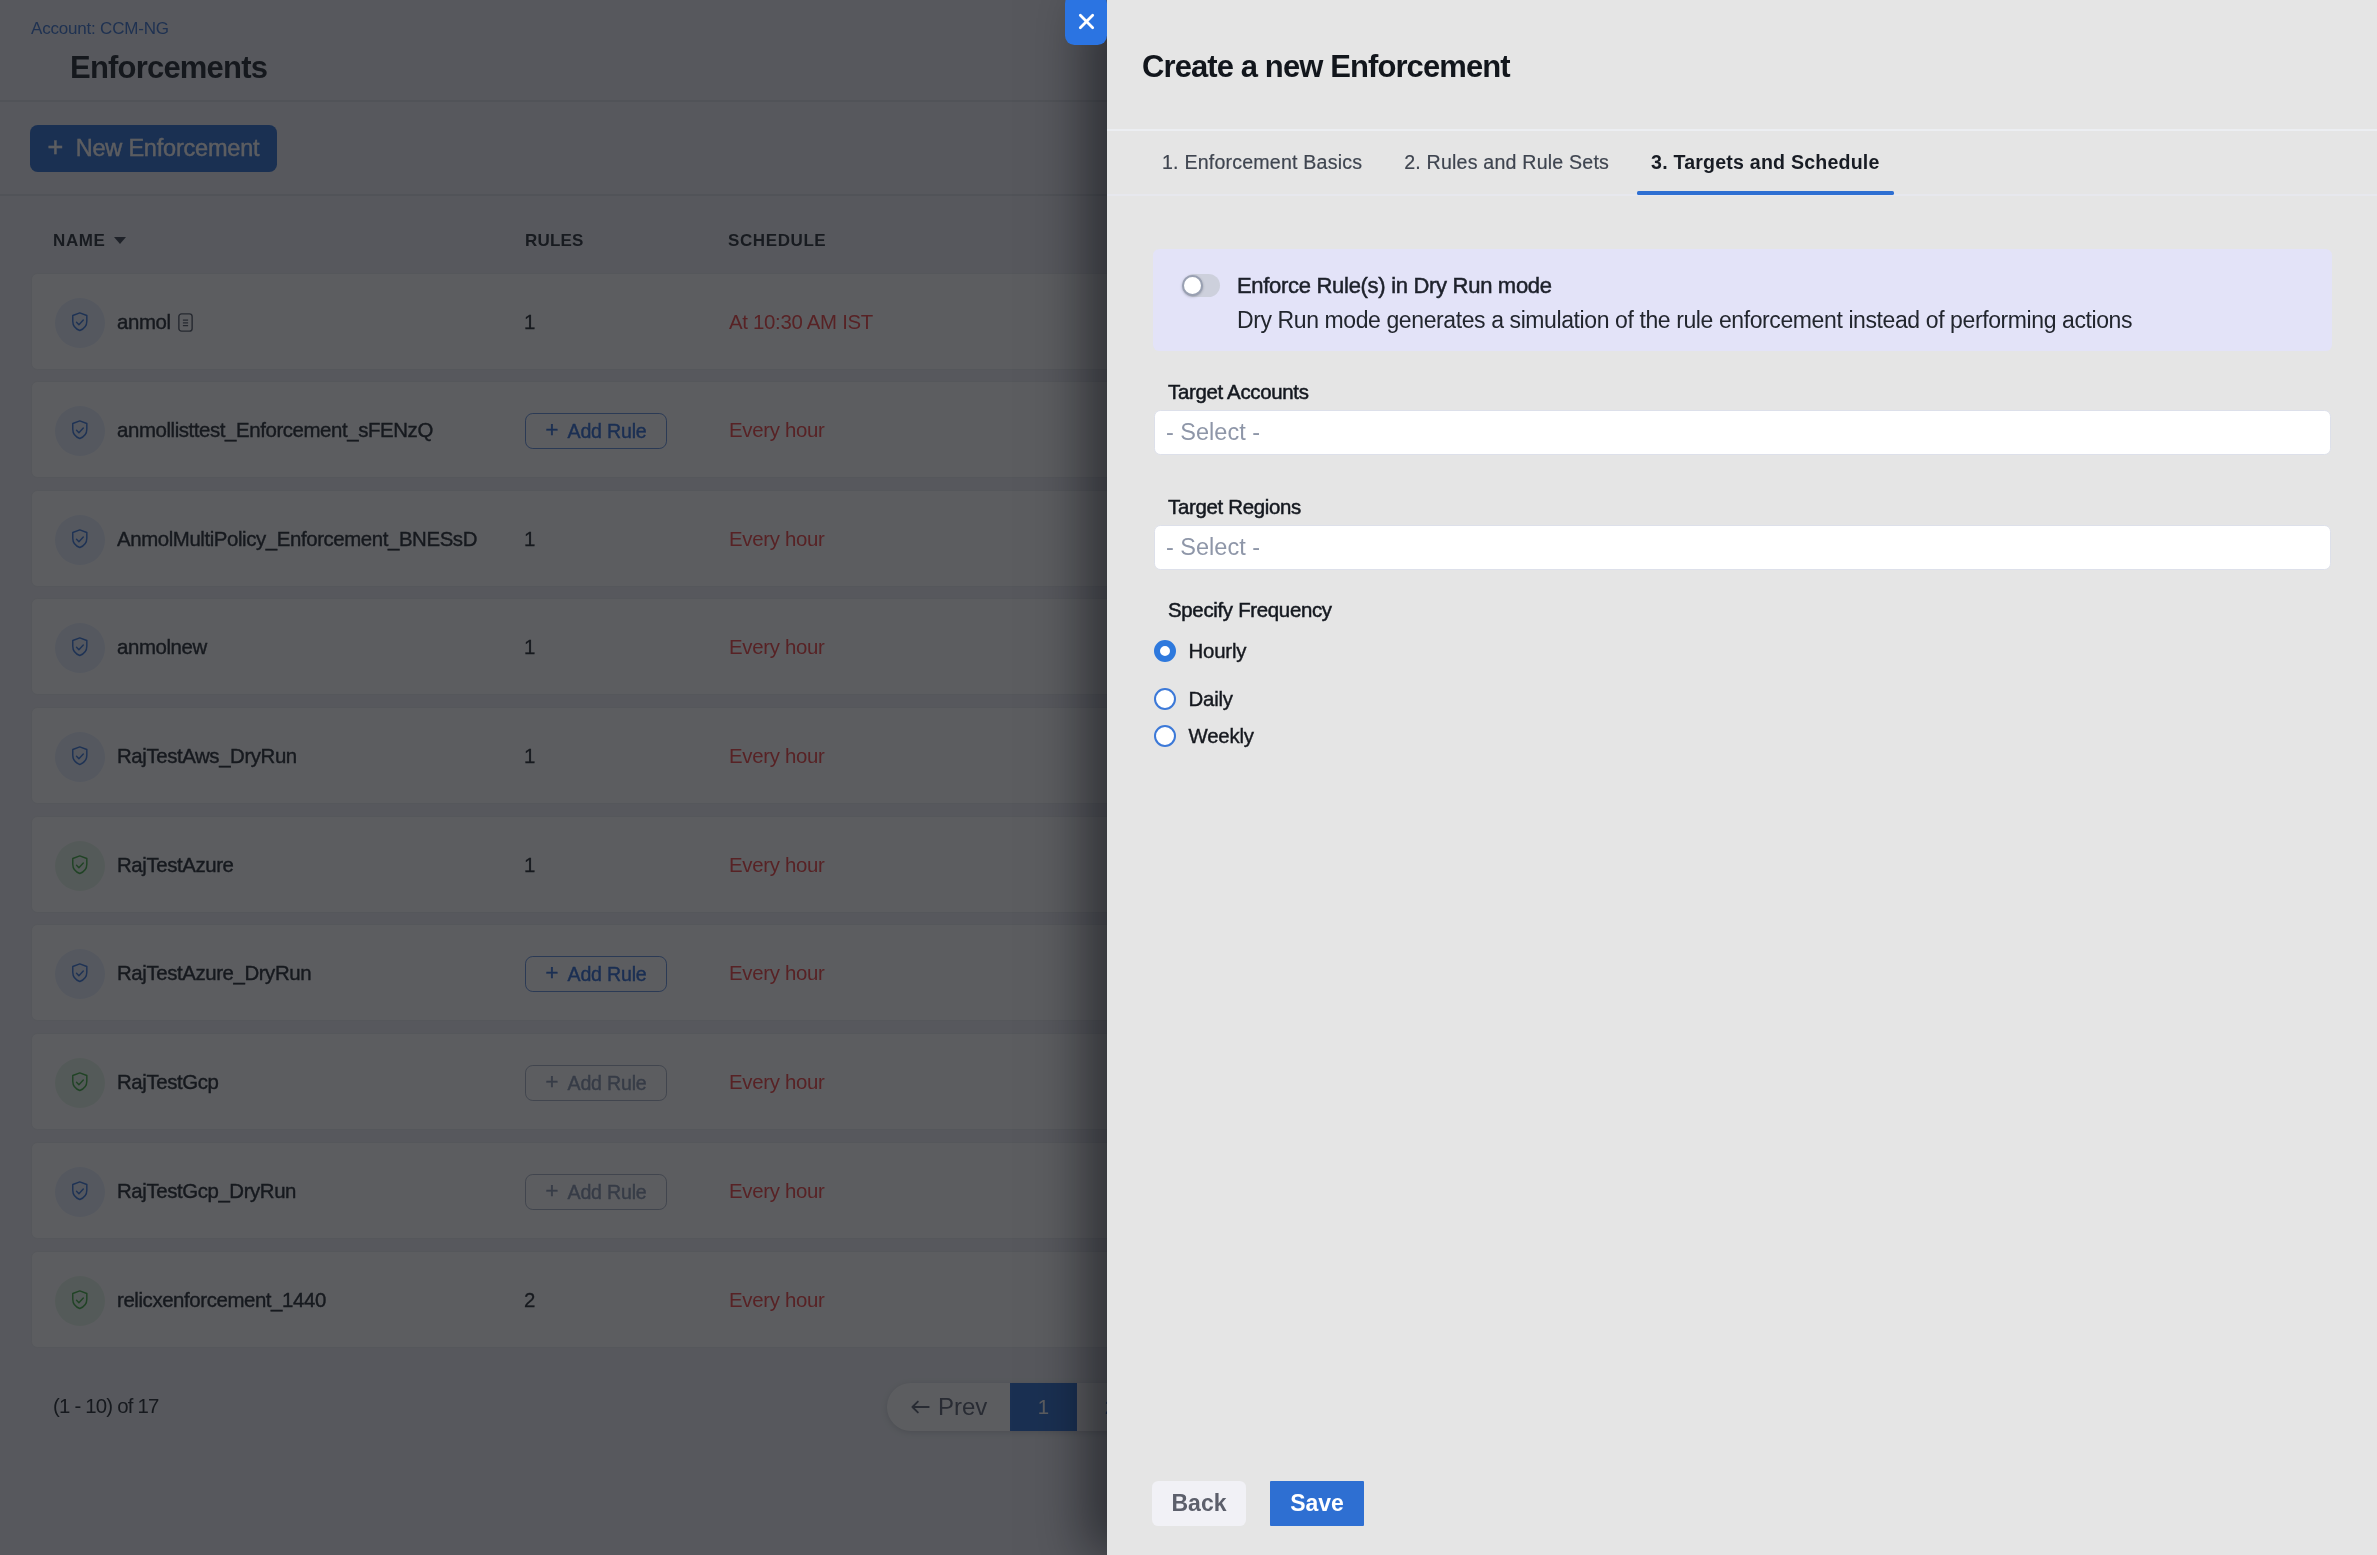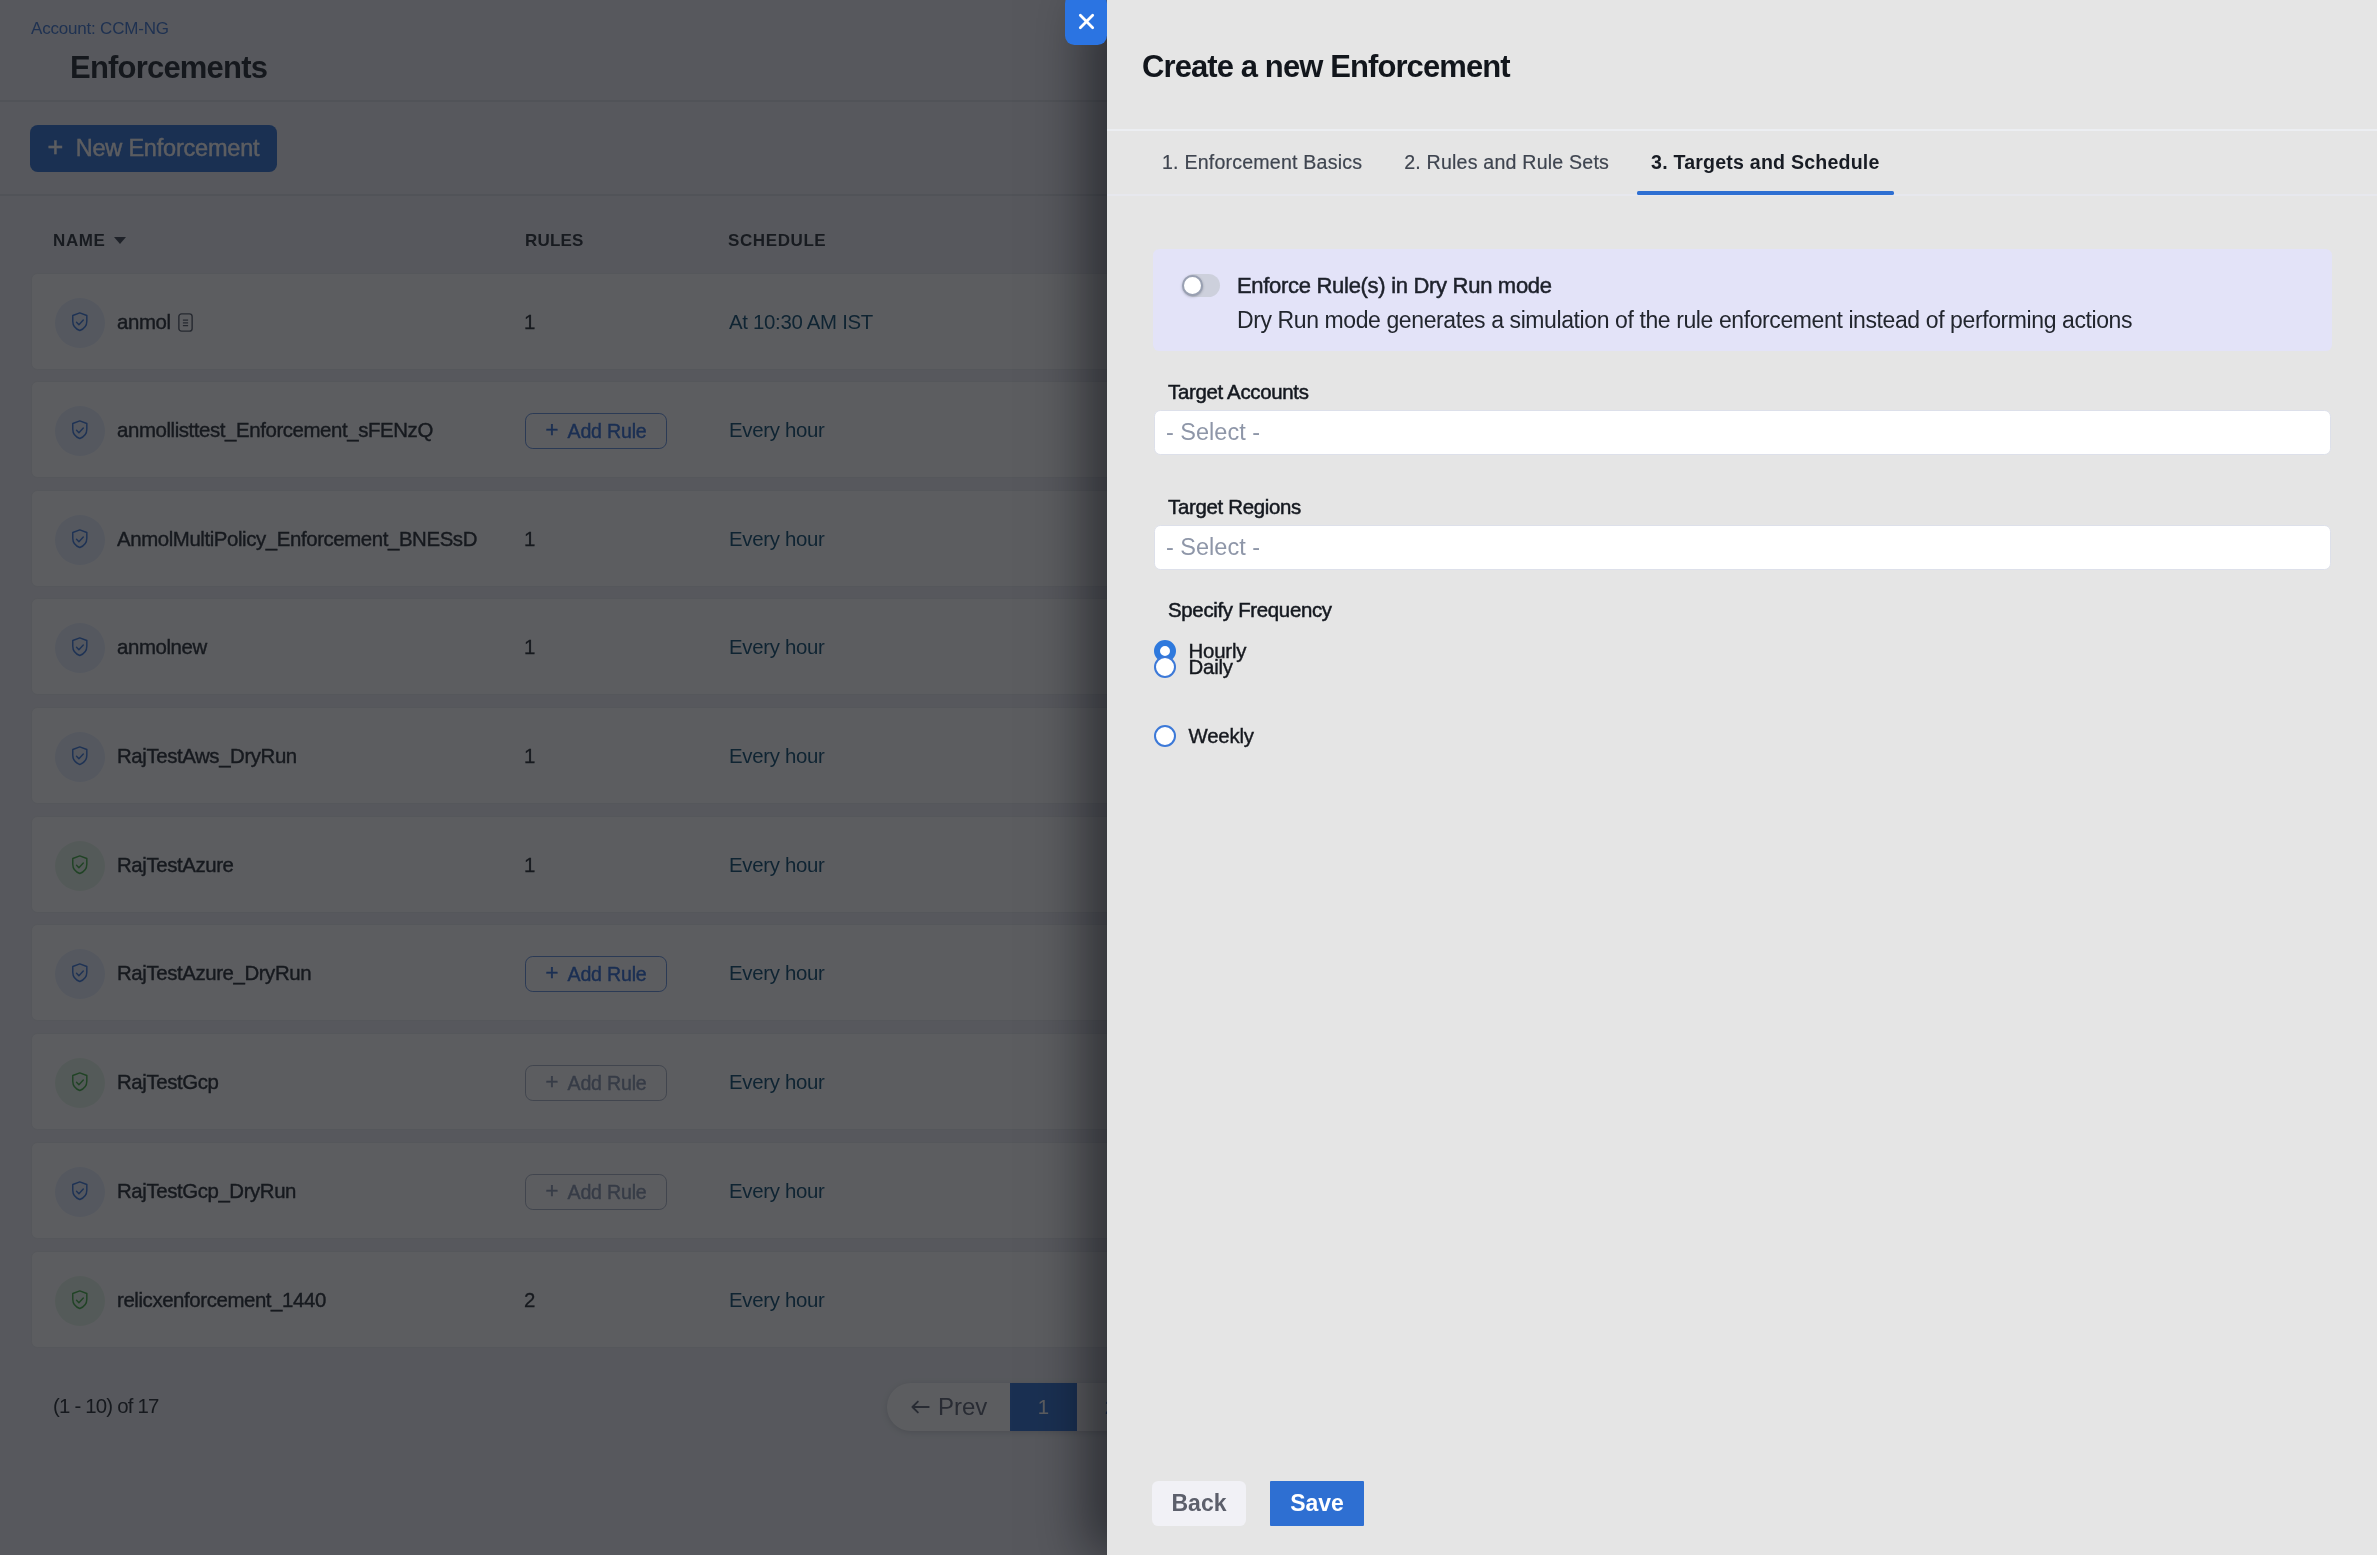--- a/index.html
+++ b/index.html
@@ -44,21 +44,21 @@
   .doc-icon { margin-left:7.8px; display:inline-flex; }
   .cell-rules { position:absolute; left:492px; top:0; height:97px; display:flex; align-items:center;
                 font-size:20.4px; font-weight:400; -webkit-text-stroke:0.3px currentColor; color:#22282e; }
   .btn-addrule { position:absolute; left:493px; top:31px; width:142px; height:36px; border-radius:7.8px;
                  background:transparent; display:flex; align-items:center; justify-content:center; gap:9.4px;
                  font-size:19.6px; font-weight:400; -webkit-text-stroke:0.4px currentColor; letter-spacing:-0.2px; }
   .btn-addrule .plus { font-size:22px; font-weight:400; line-height:1; margin-top:-1.6px; }
   .btn-addrule.enabled { border:1.6px solid rgba(47,107,210,0.75); color:#2f6bd2; }
   .btn-addrule.disabled { border:1.6px solid rgba(134,148,173,0.7); color:#8694ad; }
   .cell-schedule { position:absolute; left:697px; top:0; height:97px; display:flex; align-items:center;
-                   font-size:20.4px; font-weight:400; color:#0c4a6e; letter-spacing:-0.3px; }
+                   font-size:20.4px; font-weight:400; color:#ef4444; letter-spacing:-0.3px; }
 
   
   .page-summary { position:absolute; left:53px; top:1395px; font-size:20.4px; color:#21262d; letter-spacing:-0.8px; }
   .pager { position:absolute; left:887px; top:1383px; height:48px; display:flex; background:#ffffff;
            border-radius:24px; box-shadow:0 1.6px 6.3px rgba(40,45,60,0.18); overflow:hidden; }
   .pager-prev { width:123px; display:flex; align-items:center; justify-content:center; gap:7.8px;
                 font-size:24px; color:#596070; }
   .pager-page { width:67px; display:flex; align-items:center; justify-content:center; font-size:20.4px; color:#2e6fd2; }
   .pager-page.current { background:#2e6fd2; color:#ffffff; }
 
@@ -95,21 +95,21 @@
   .lbl-regions { top:496px; }
   .lbl-frequency { top:599px; }
   .select { position:absolute; left:47px; width:1177px; height:45px; border:1.6px solid #dde0ea;
             border-radius:6.3px; background:#ffffff; display:flex; align-items:center; padding-left:11px;
             font-size:23.5px; color:#8e96a8; }
   .sel-accounts { top:410px; }
   .sel-regions { top:525px; }
 
   .radio-row { position:absolute; left:47px; display:flex; align-items:center; gap:12.5px; height:22px; }
   .r-hourly { top:640px; }
-  .r-daily { top:656px;text-align:center; }
+  .r-daily { top:688px;text-align:center; }
   .r-weekly { top:725px; }
   .radio { width:22px; height:22px; border-radius:50%; background:#ffffff; flex:none; }
   .radio.on { border:6.3px solid #2e79dd; }
   .radio.off { border:2px solid #3c79d8; }
   .radio-label { font-size:20.4px; font-weight:400; -webkit-text-stroke:0.4px currentColor; color:#16191f; letter-spacing:-0.2px; }
 
   .btn-back { position:absolute; left:45px; top:1481px; width:94px; height:45px; border-radius:6.3px;
               background:#f1f1f6; border:none; font-size:23px; font-weight:700; color:#5c5f6b;
               display:flex; align-items:center; justify-content:center; }
   .btn-save { position:absolute; left:163px; top:1481px; width:94px; height:45px; border-radius:1px;

